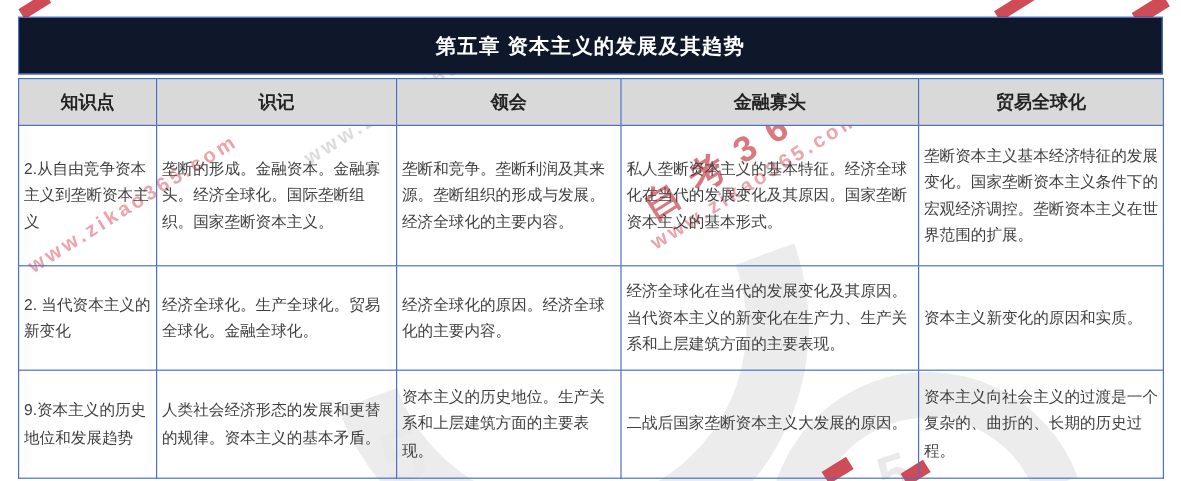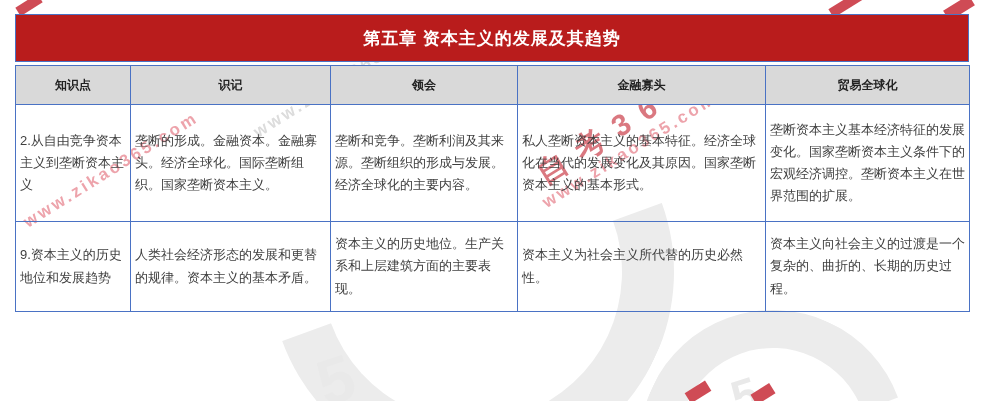--- a/index.html
+++ b/index.html
@@ -32,29 +32,29 @@
   .wm-gray .wm-url{color:#dcdcdc;}
   .wm-chip{position:absolute;background:#cf4b55;transform:rotate(-32deg);}
   .chip1{left:16px;top:0px;width:26px;height:10px;}
   .chip2{left:828px;top:-2px;width:40px;height:10px;}
   .chip3{left:944px;top:2px;width:30px;height:12px;}
   .chip4{left:686px;top:386px;width:24px;height:12px;}
   .chip5{left:752px;top:388px;width:22px;height:12px;}
   
   .sheet{position:absolute;left:15px;top:14px;width:954px;z-index:1;}
   .title-bar{
-    background:#b91c1c;border:1px solid #4a72c4;
+    background:#0f172a;border:1px solid #4a72c4;
     height:46px;display:flex;align-items:center;justify-content:center;
     color:#ffffff;font-size:17px;font-weight:bold;letter-spacing:1px;
   }
   .gap{height:3px;}
   table{border-collapse:collapse;table-layout:fixed;width:954px;}
   th,td{border:1px solid #4a72c4;}
   th{
-    background:#d9d9d9;color:#222222;font-size:12px;font-weight:bold;
+    background:#d9d9d9;color:#222222;font-size:15px;font-weight:bold;
     height:36px;text-align:center;
   }
   td{
     background:transparent;color:#3f3f3f;font-size:13px;line-height:1.7;
     padding:2px 4px;vertical-align:middle;text-align:left;
   }
   tr.r1 td{height:112px;}
   tr.r2 td{height:82px;}
   tr.r3 td{height:85px;}
 </style>
@@ -108,22 +108,29 @@
       </tr>
     </thead>
     <tbody>
       <tr class="r1">
         <td>2.从自由竞争资本主义到垄断资本主义</td>
         <td>垄断的形成。金融资本。金融寡头。经济全球化。国际垄断组织。国家垄断资本主义。</td>
         <td>垄断和竞争。垄断利润及其来源。垄断组织的形成与发展。经济全球化的主要内容。</td>
         <td>私人垄断资本主义的基本特征。经济全球化在当代的发展变化及其原因。国家垄断资本主义的基本形式。</td>
         <td>垄断资本主义基本经济特征的发展变化。国家垄断资本主义条件下的宏观经济调控。垄断资本主义在世界范围的扩展。</td>
       </tr>
+      <tr class="r2">
+        <td>2. 当代资本主义的新变化</td>
+        <td>经济全球化。生产全球化。贸易全球化。金融全球化。</td>
+        <td>经济全球化的原因。经济全球化的主要内容。</td>
+        <td>经济全球化在当代的发展变化及其原因。当代资本主义的新变化在生产力、生产关系和上层建筑方面的主要表现。</td>
+        <td>资本主义新变化的原因和实质。</td>
+      </tr>
       <tr class="r3">
         <td>9.资本主义的历史地位和发展趋势</td>
         <td>人类社会经济形态的发展和更替的规律。资本主义的基本矛盾。</td>
         <td>资本主义的历史地位。生产关系和上层建筑方面的主要表现。</td>
-        <td>资本主义为社会主义所代替的历史必然性。</td>
+        <td>二战后国家垄断资本主义大发展的原因。</td>
         <td>资本主义向社会主义的过渡是一个复杂的、曲折的、长期的历史过程。</td>
       </tr>
     </tbody>
   </table>
 </div>
 
 </body></html>

